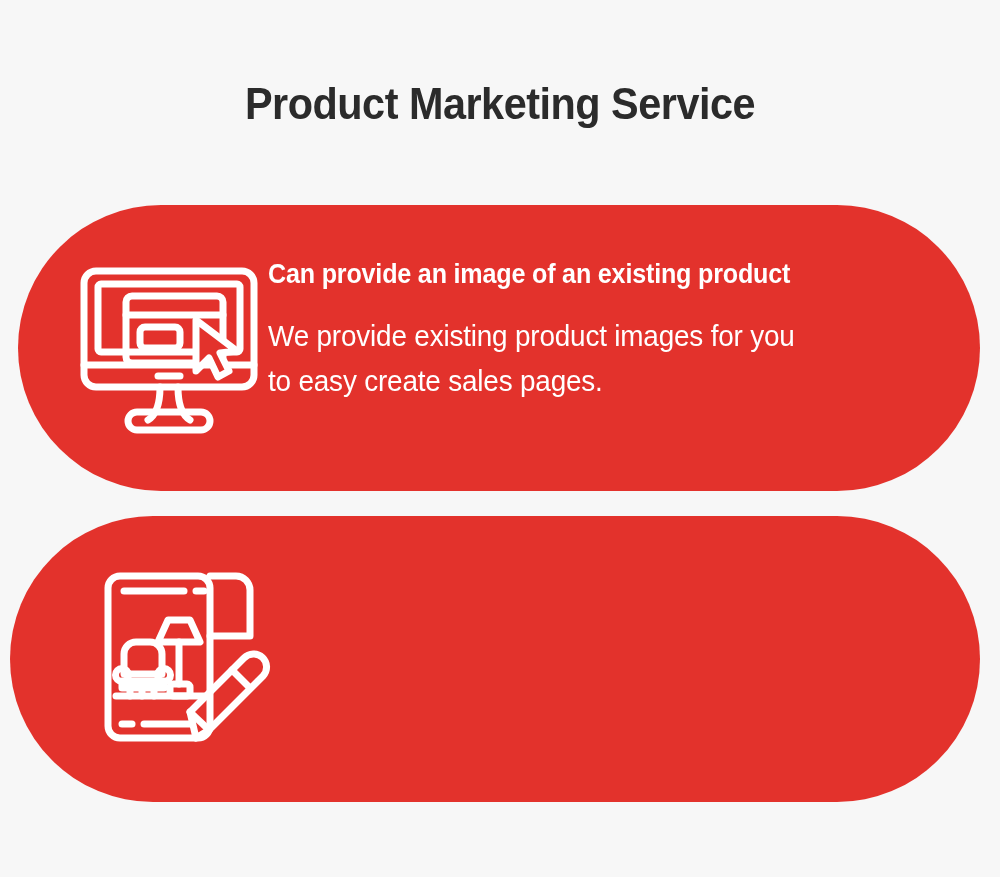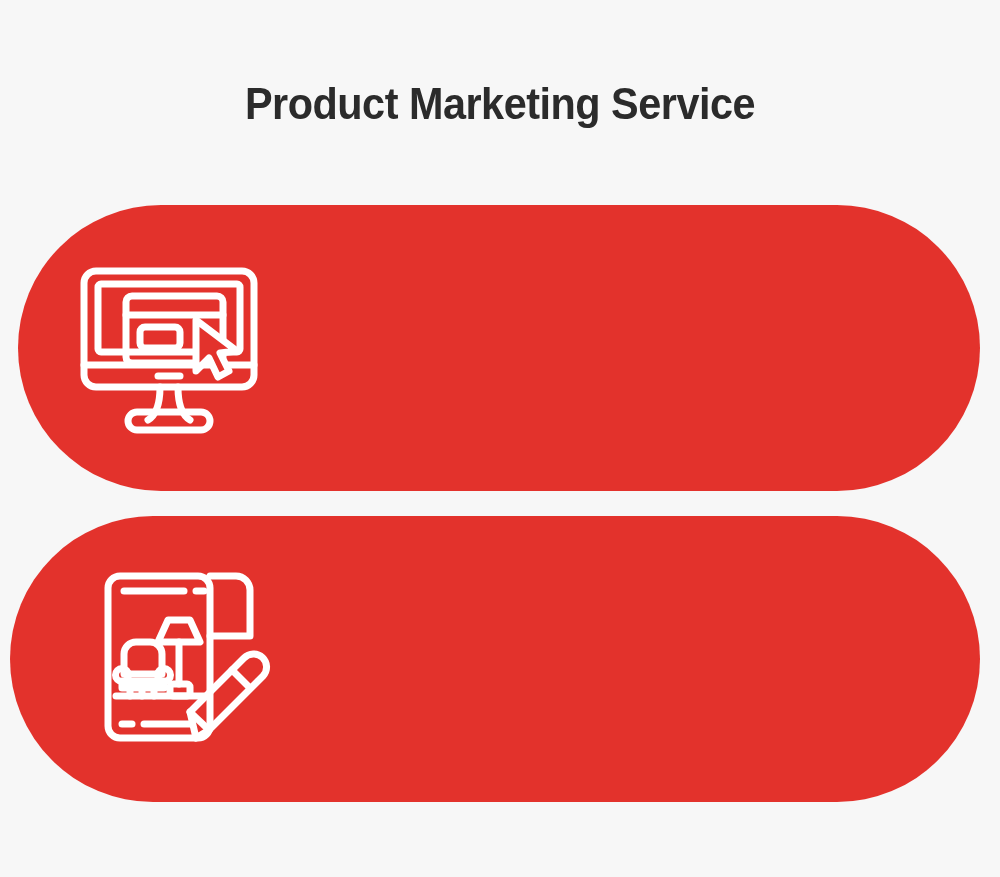--- a/index.html
+++ b/index.html
@@ -140,20 +140,27 @@
         <rect x="48" y="39" width="97" height="67" rx="6"></rect>
 
         <path d="M48 58 H145"></path>
 
         <rect x="62" y="70" width="40" height="21" rx="5"></rect>
 
         <path d="M118 63 L118 114 L131 101 L140 120 L151 114 L142 96 L159 94 Z" fill="#e3322c" stroke="#ffffff" stroke-width="7"></path>
       </svg>
     </span>
 
+    <div class="card-text">
+      <div class="card-heading">Can provide an image of an existing product</div>
+      <div class="card-body">
+        <div>We provide existing product images for you</div>
+        <div>to easy create sales pages.</div>
+      </div>
+    </div>
   </div>
 
   <div class="card" id="card-2">
 
     <span class="card-icon">
       <svg class="icon-svg" viewBox="0 0 190 190" fill="none" stroke="#ffffff" stroke-width="7" stroke-linecap="round" stroke-linejoin="round">
 
         <path d="M118 14 H144 a14 14 0 0 1 14 14 v46 h-40" fill="none" stroke="#ffffff" stroke-width="7"></path>
 
         <rect x="16" y="14" width="102" height="162" rx="12"></rect>

